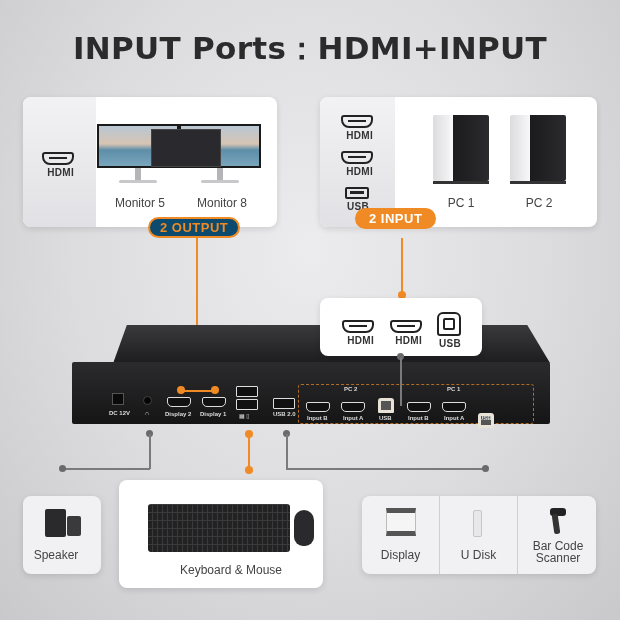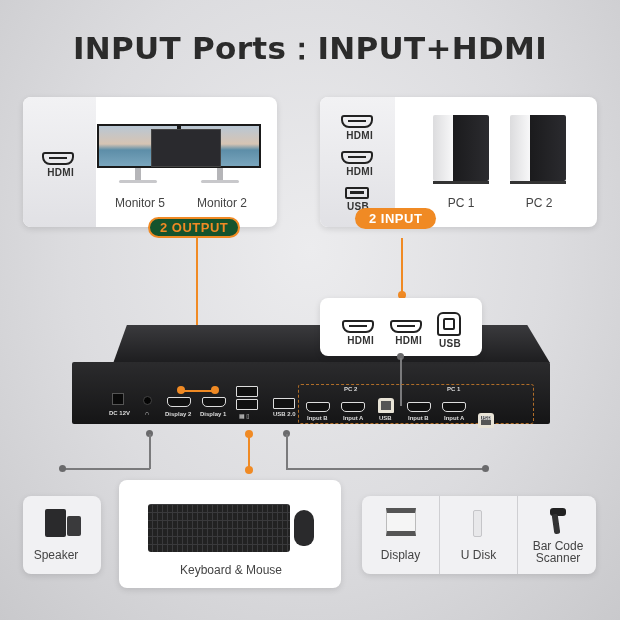--- a/index.html
+++ b/index.html
@@ -62,21 +62,21 @@
   
   .pc {
     position: absolute; width: 56px; height: 66px;
     background: linear-gradient(90deg, #dcdcde 0%, #f7f7f8 35%, #1b1b1d 36%, #2b2b2f 100%);
     border-radius: 2px;
   }
   .pc::before { content: ""; position: absolute; left: 0; right: 0; bottom: -3px; height: 3px; background: #333; }
 
   
   .badge-outline {
-    border: 2px solid #f08a24; color: #f08a24; background: #14532d; border-radius: 12px;
+    border: 2px solid #f08a24; color: #f08a24; background: #0c4a6e; border-radius: 12px;
     font-weight: bold; font-size: 13px; padding: 1px 10px; letter-spacing: 0.5px;
   }
   .badge-solid {
     background: #f08a24; color: #fff; border-radius: 12px;
     font-weight: bold; font-size: 13px; padding: 3px 14px; letter-spacing: 0.5px;
   }
   .line-o { background: #f08a24; }
   .line-g { background: #7a7a7c; }
   .dot-o { width: 8px; height: 8px; border-radius: 50%; background: #f08a24; }
   .dot-g { width: 7px; height: 7px; border-radius: 50%; background: #6a6a6c; }
@@ -107,21 +107,21 @@
     background: #222; border-radius: 3px;
     background-image:
       repeating-linear-gradient(90deg, transparent 0 4px, #3a3a3c 4px 5px),
       repeating-linear-gradient(0deg, transparent 0 7px, #3a3a3c 7px 8px);
   }
   .mouse { position: absolute; width: 20px; height: 36px; background: #2a2a2c; border-radius: 10px 10px 9px 9px; }
 </style>
 </head>
 <body>
 
-<div class="abs title">INPUT Ports：INPUT+HDMI</div>
+<div class="abs title">INPUT Ports：HDMI+INPUT</div>
 
 <div class="abs card" style="left:23px; top:97px; width:254px; height:130px;">
   <div class="card-side" style="width:73px;"></div>
   <div class="abs port-icon" style="left:19px; top:55px;">
     <div class="hdmi-glyph"></div>
     <div class="port-label">HDMI</div>
   </div>
 
   <div class="monitor" style="left:74px; top:27px;">
     <div class="screen">
@@ -133,21 +133,21 @@
 
   <div class="monitor" style="left:156px; top:27px;">
     <div class="screen">
         <div class="screen-inner"></div>
       </div>
     <div class="stand"></div>
       <div class="base"></div>
   </div>
   <div class="overlay-app" style="left:128px; top:32px; width:70px; height:38px;"></div>
   <div class="abs item-label" style="left:82px; top:99px; width:70px;">Monitor 5</div>
-  <div class="abs item-label" style="left:164px; top:99px; width:70px;">Monitor 2</div>
+  <div class="abs item-label" style="left:164px; top:99px; width:70px;">Monitor 8</div>
 </div>
 <div class="abs badge-outline" style="left:148px; top:217px;">2 OUTPUT</div>
 <div class="abs line-o" style="left:196px; top:238px; width:2px; height:150px;"></div>
 
 <div class="abs card" style="left:320px; top:97px; width:277px; height:130px;">
   <div class="card-side" style="width:75px;"></div>
   <div class="abs port-icon" style="left:21px; top:18px;">
     <div class="hdmi-glyph"></div>
     <div class="port-label">HDMI</div>
   </div>
@@ -238,21 +238,21 @@
 <div class="abs line-g" style="left:286px; top:434px; width:1.5px; height:35px;"></div>
 <div class="abs line-g" style="left:286px; top:468px; width:200px; height:1.5px;"></div>
 <div class="abs dot-g" style="left:482px; top:465px;"></div>
 
 <div class="abs card" style="left:23px; top:496px; width:78px; height:78px; background:#f1f1f3;">
   <div class="abs" style="left:22px; top:13px; width:21px; height:28px; background:#2a2a2c; border-radius:2px;"></div>
   <div class="abs" style="left:44px; top:20px; width:14px; height:20px; background:#3a3a3c; border-radius:2px;"></div>
   <div class="abs item-label" style="left:0; top:52px; width:66px;">Speaker</div>
 </div>
 
-<div class="abs card" style="left:119px; top:480px; width:222px; height:108px;">
+<div class="abs card" style="left:119px; top:480px; width:204px; height:108px;">
   <div class="kb" style="left:29px; top:24px;"></div>
   <div class="mouse" style="left:175px; top:30px;"></div>
   <div class="abs item-label" style="left:0; top:83px; width:224px;">Keyboard &amp; Mouse</div>
 </div>
 
 <div class="abs card" style="left:362px; top:496px; width:234px; height:78px; background:#f1f1f3;">
   <div class="abs" style="left:77px; top:0; width:1px; height:78px; background:#cfcfd2;"></div>
   <div class="abs" style="left:155px; top:0; width:1px; height:78px; background:#cfcfd2;"></div>
 
   <div class="abs" style="left:24px; top:12px; width:30px; height:28px; background:#f5f5f5; border:1px solid #bbb; border-top:5px solid #555; border-bottom:5px solid #555;"></div>

